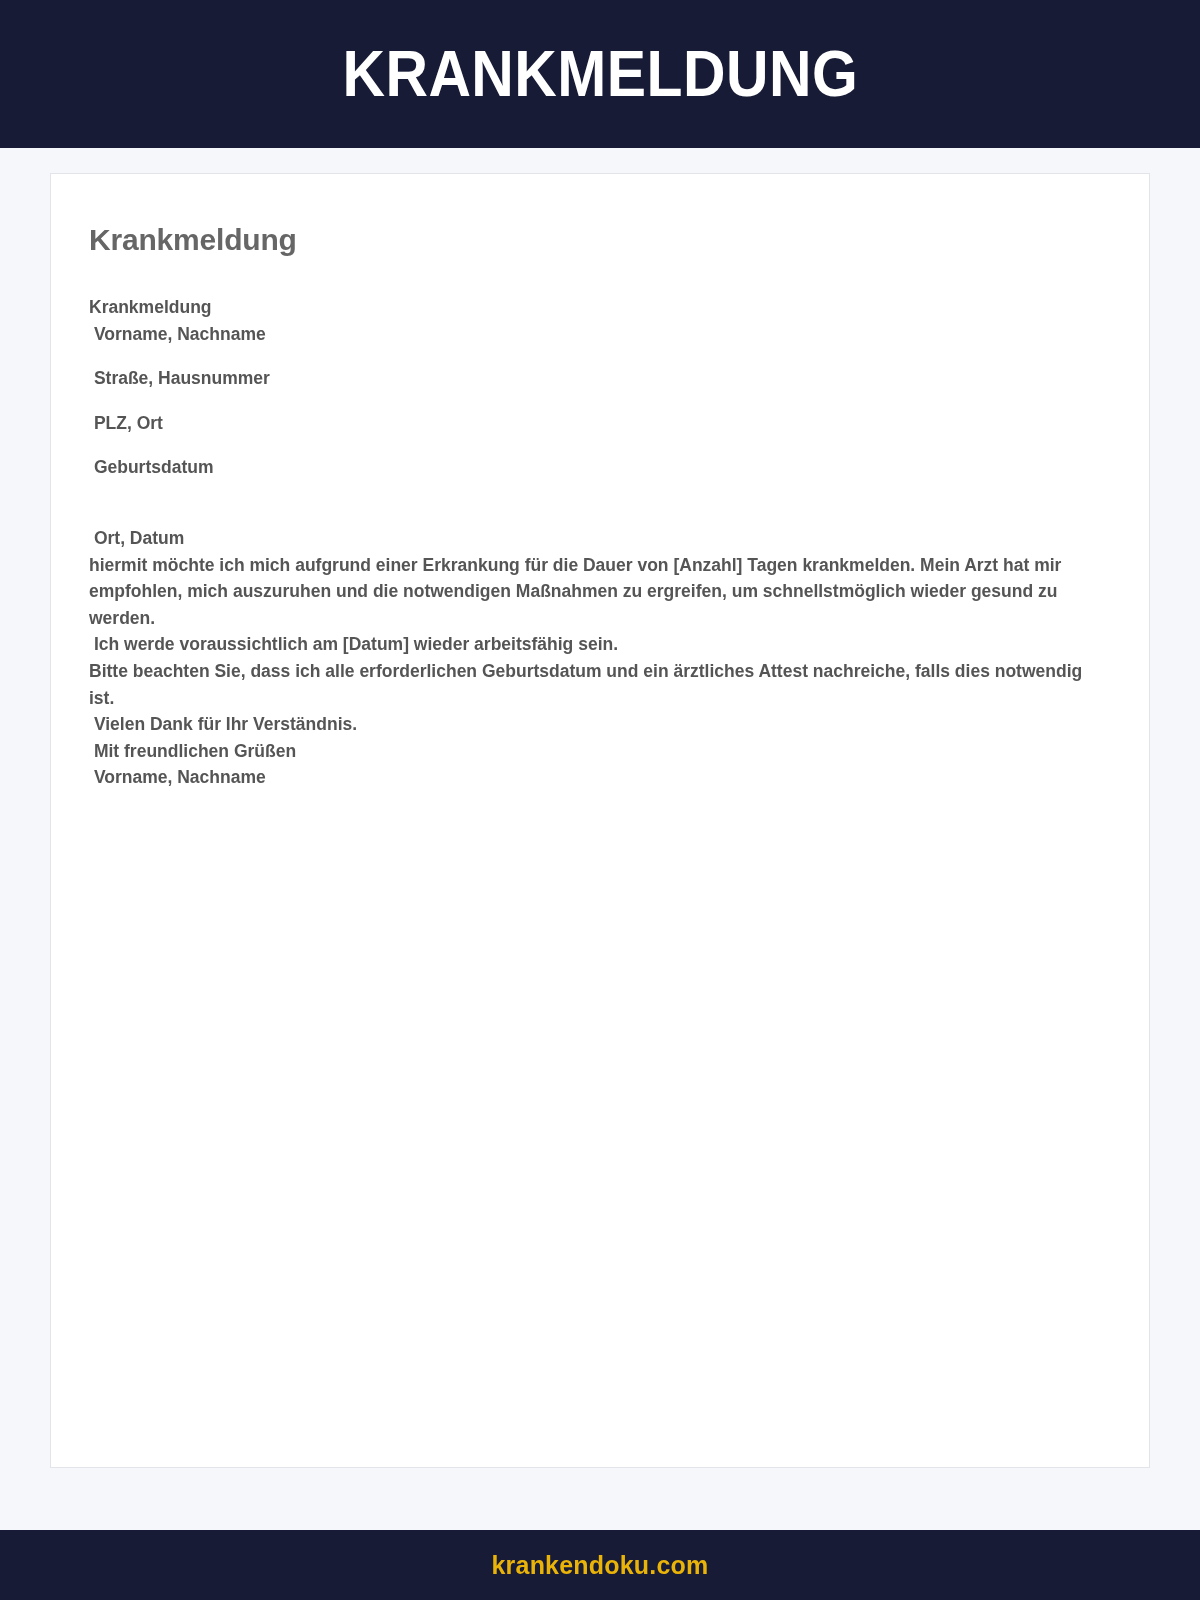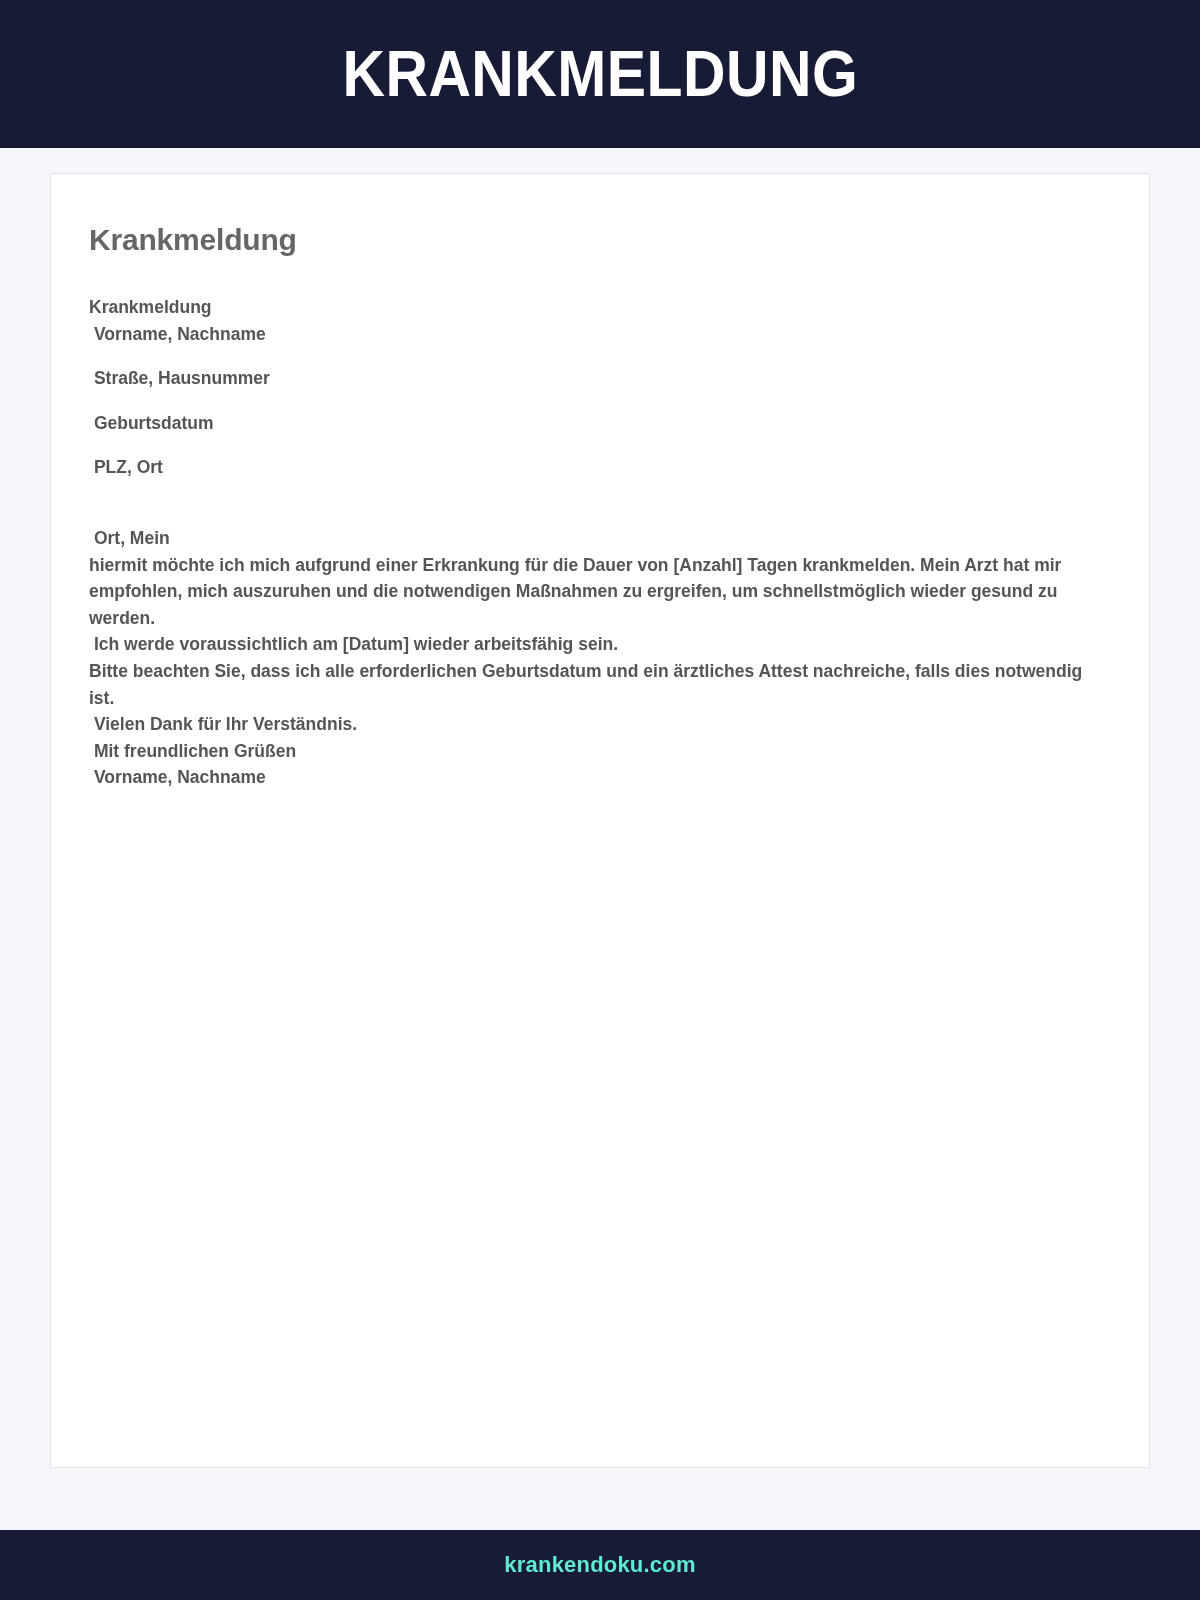--- a/index.html
+++ b/index.html
@@ -85,22 +85,22 @@
   
   .site-footer {
     background: #171b35;
     height: 70px;
     display: flex;
     align-items: center;
     justify-content: center;
     margin-top: 62px;
   }
   .site-footer-text {
-    color: #5eead4;
-    font-size: 22px;
+    color: #eab308;
+    font-size: 25px;
     font-weight: 700;
     letter-spacing: 0.2px;
   }
 </style>
 </head>
 <body>
 
 <header class="top-banner">
   <h1 class="top-banner-title">KRANKMELDUNG</h1>
 </header>
@@ -108,24 +108,24 @@
 <main class="page-area">
   <section class="doc-card">
     <div class="doc-inner">
 
       <h2 class="doc-heading">Krankmeldung</h2>
 
       <div class="doc-body">
         <p class="tight">Krankmeldung</p>
         <p> Vorname, Nachname</p>
         <p> Straße, Hausnummer</p>
+        <p> PLZ, Ort</p>
         <p> Geburtsdatum</p>
-        <p> PLZ, Ort</p>
         <p class="spacer-line"></p>
-        <p class="tight"> Ort, Mein</p>
+        <p class="tight"> Ort, Datum</p>
         <p class="tight">hiermit möchte ich mich aufgrund einer Erkrankung für die Dauer von [Anzahl] Tagen krankmelden. Mein Arzt hat mir empfohlen, mich auszuruhen und die notwendigen Maßnahmen zu ergreifen, um schnellstmöglich wieder gesund zu werden.</p>
         <p class="tight"> Ich werde voraussichtlich am [Datum] wieder arbeitsfähig sein.</p>
         <p class="tight">Bitte beachten Sie, dass ich alle erforderlichen Geburtsdatum und ein ärztliches Attest nachreiche, falls dies notwendig ist.</p>
         <p class="tight"> Vielen Dank für Ihr Verständnis.</p>
         <p class="tight"> Mit freundlichen Grüßen</p>
         <p class="tight"> Vorname, Nachname</p>
       </div>
 
     </div>
   </section>

